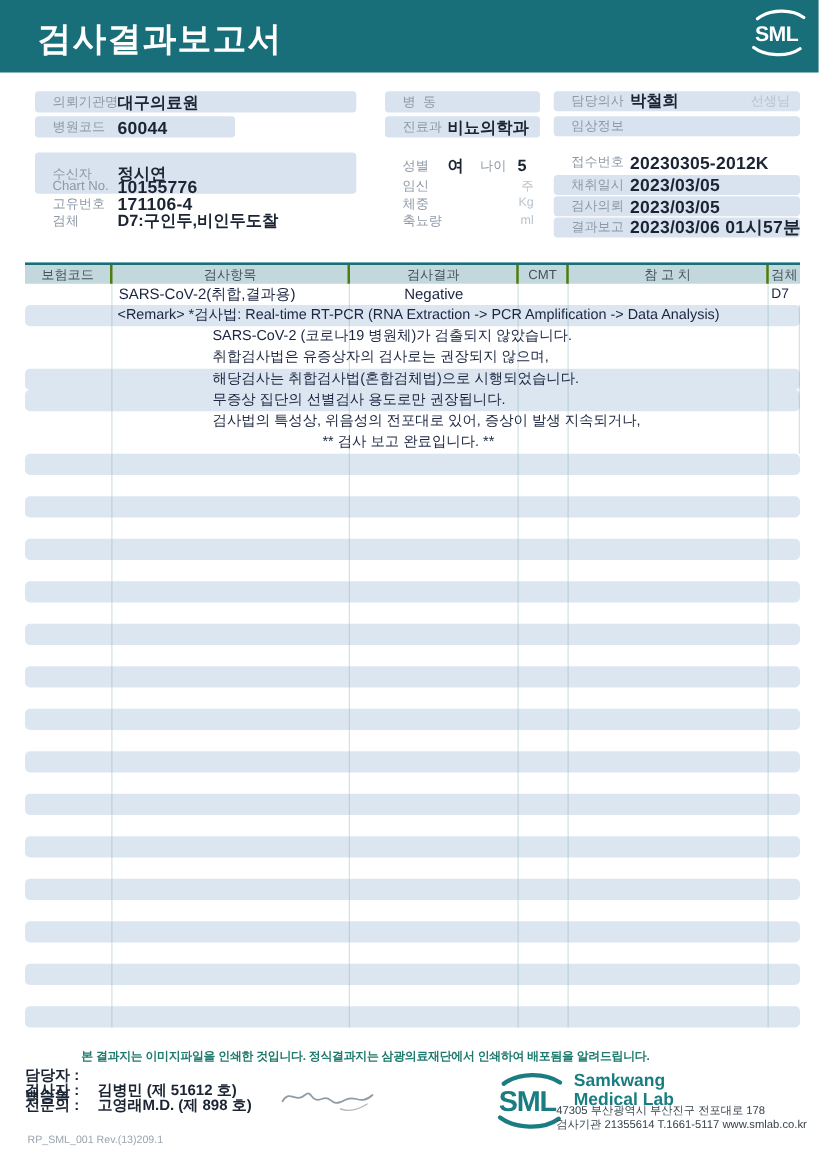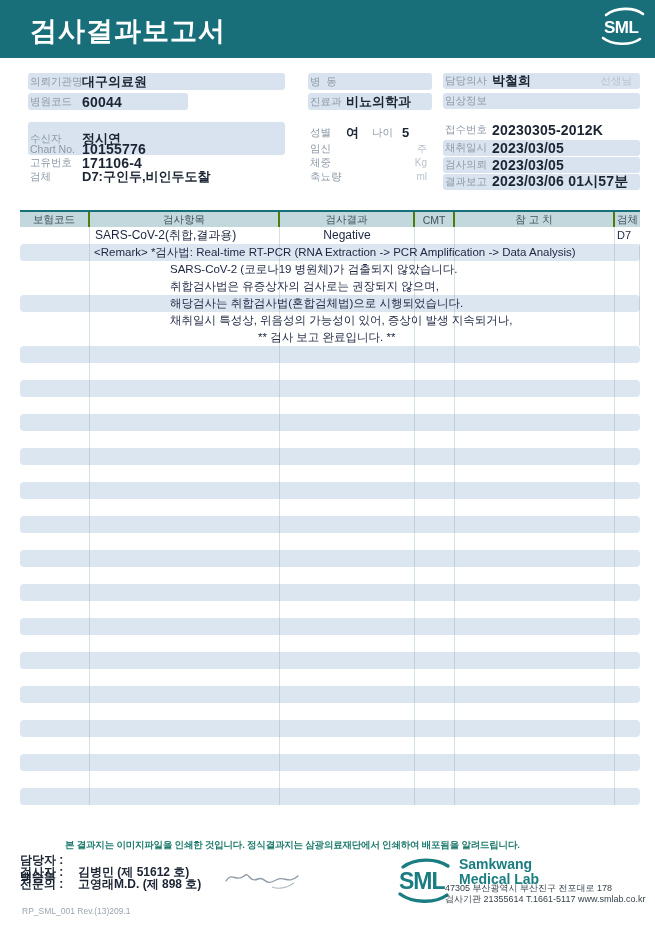--- a/index.html
+++ b/index.html
@@ -12,21 +12,21 @@
 
   
   .hdr{position:absolute;left:0;top:0;width:655px;height:58px;background:#186e79;}
   .hdr-title{position:absolute;left:30px;top:13px;font-size:27px;font-weight:bold;color:#ffffff;letter-spacing:1px;}
   .hdr-logo{position:absolute;left:596px;top:6px;}
   .hdr-codes{position:absolute;left:494px;top:36px;z-index:3;color:#1e2a4d;font-weight:bold;font-size:11px;line-height:12px;letter-spacing:.2px;}
 
   
   .prow{position:absolute;display:flex;align-items:center;box-sizing:border-box;}
   .prow.bar{background:#d8e3ef;border-radius:3px;}
-  .plabel{color:#8d99a6;font-size:10.5px;padding-left:2px;white-space:pre;flex:none;}
+  .plabel{color:#8d99a6;font-size:10.5px;padding-left:14px;white-space:pre;flex:none;}
   .pvalue{color:#1b2433;font-weight:bold;font-size:13px;white-space:nowrap;}
   .pvalue.big{font-size:14px;letter-spacing:.2px;}
   .punit{position:absolute;right:5px;color:#b9c3cd;font-size:10px;}
   .phint{position:absolute;right:8px;color:#b9c3cd;font-size:10.5px;}
 
   
   .table{position:absolute;left:20px;top:210px;width:620px;}
   .thead{display:flex;height:17px;background:#c2d8dd;border-top:2px solid #186e79;box-sizing:border-box;}
   .hc{box-sizing:border-box;font-size:10.5px;color:#42515c;display:flex;align-items:center;justify-content:center;border-right:2px solid #4d7c0f;white-space:pre;}
   .hc:last-child{border-right:none;}
@@ -188,28 +188,37 @@
       </div>
       <div class="trow alt">
         <div class="tcell " style="width: 70px;"></div>
         <div class="tcell c-item" style="width: 190px;"></div>
         <div class="tcell c-result" style="width: 135px;"></div>
         <div class="tcell " style="width: 40px;"></div>
         <div class="tcell " style="width: 160px;"></div>
         <div class="tcell c-spec" style="width: 25px;"></div>
         <div class="span-text" style="left: 150px;">해당검사는 취합검사법(혼합검체법)으로 시행되었습니다.</div>
       </div>
-      <div class="trow">
-        <div class="tcell " style="width: 70px;"></div>
-        <div class="tcell c-item" style="width: 190px;"></div>
-        <div class="tcell c-result" style="width: 135px;"></div>
-        <div class="tcell " style="width: 40px;"></div>
-        <div class="tcell " style="width: 160px;"></div>
-        <div class="tcell c-spec" style="width: 25px;"></div>
-        <div class="span-text" style="left: 150px;">채취일시 특성상, 위음성의 가능성이 있어, 증상이 발생 지속되거나,</div>
+      <div class="trow alt">
+        <div class="tcell " style="width: 70px;"></div>
+        <div class="tcell c-item" style="width: 190px;"></div>
+        <div class="tcell c-result" style="width: 135px;"></div>
+        <div class="tcell " style="width: 40px;"></div>
+        <div class="tcell " style="width: 160px;"></div>
+        <div class="tcell c-spec" style="width: 25px;"></div>
+        <div class="span-text" style="left: 150px;">무증상 집단의 선별검사 용도로만 권장됩니다.</div>
+      </div>
+      <div class="trow">
+        <div class="tcell " style="width: 70px;"></div>
+        <div class="tcell c-item" style="width: 190px;"></div>
+        <div class="tcell c-result" style="width: 135px;"></div>
+        <div class="tcell " style="width: 40px;"></div>
+        <div class="tcell " style="width: 160px;"></div>
+        <div class="tcell c-spec" style="width: 25px;"></div>
+        <div class="span-text" style="left: 150px;">검사법의 특성상, 위음성의 전포대로 있어, 증상이 발생 지속되거나,</div>
       </div>
       <div class="trow">
         <div class="tcell " style="width: 70px;"></div>
         <div class="tcell c-item" style="width: 190px;"></div>
         <div class="tcell c-result" style="width: 135px;"></div>
         <div class="tcell " style="width: 40px;"></div>
         <div class="tcell " style="width: 160px;"></div>
         <div class="tcell c-spec" style="width: 25px;"></div>
         <div class="span-text" style="left: 238px;">** 검사 보고 완료입니다. **</div>
       </div>

